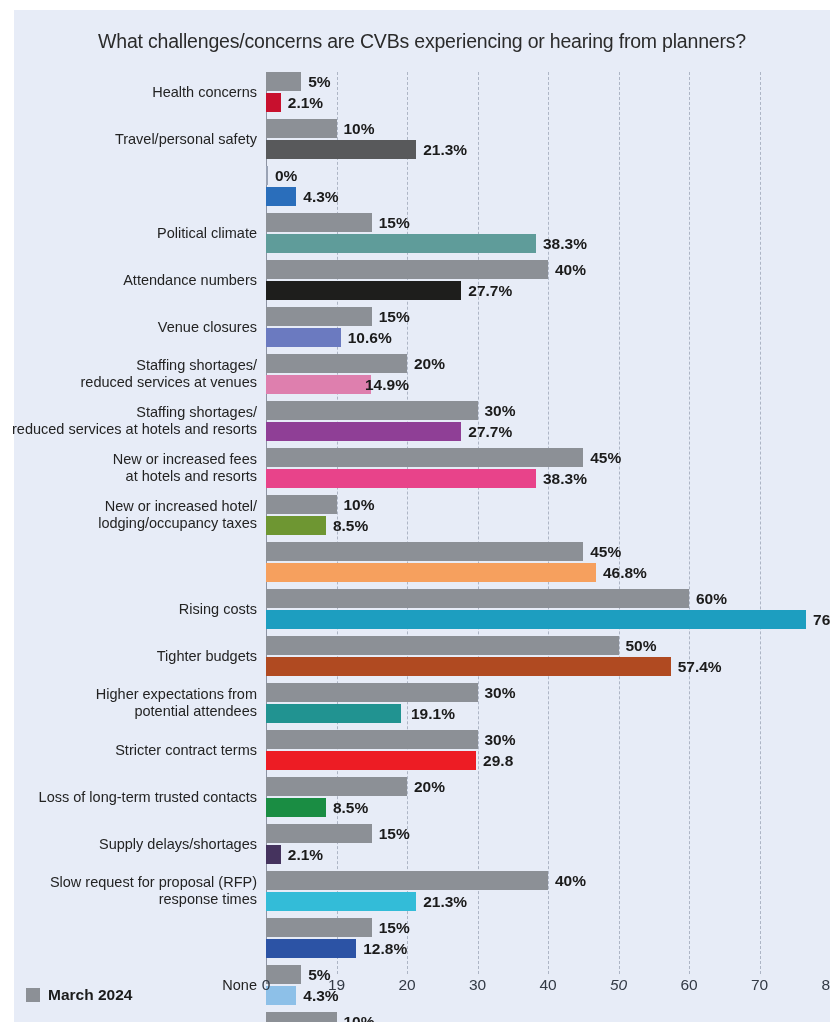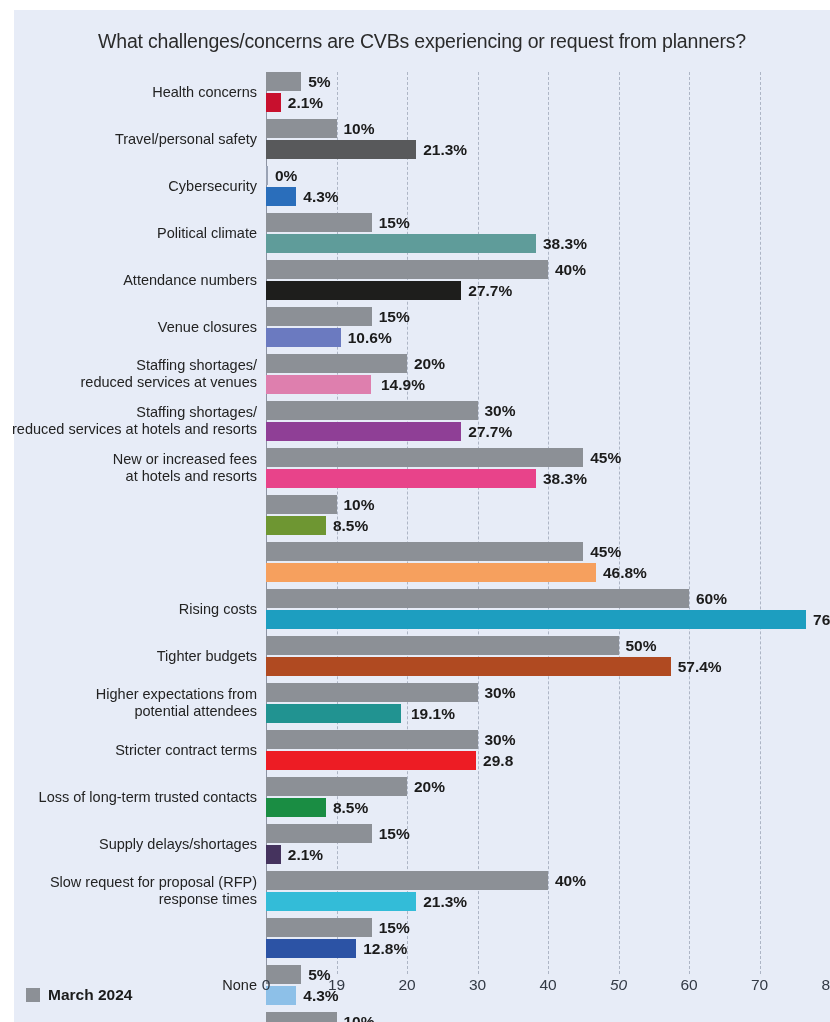--- a/index.html
+++ b/index.html
@@ -141,21 +141,21 @@
     font-size: 15.5px;
     font-weight: bold;
     color: #1b1b1b;
   }
 </style>
 </head>
 <body>
 
 <div id="chart-root">
 
-  <div id="chart-title">What challenges/concerns are CVBs experiencing or request from planners?</div>
+  <div id="chart-title">What challenges/concerns are CVBs experiencing or hearing from planners?</div>
 
   <div id="plot">
     <div id="gridlayer">
         <div class="gridline axis0" style="left: 0px;"></div>
         <div class="gridline" style="left: 70.5px;"></div>
         <div class="gridline" style="left: 141px;"></div>
         <div class="gridline" style="left: 211.5px;"></div>
         <div class="gridline" style="left: 282px;"></div>
         <div class="gridline" style="left: 352.5px;"></div>
         <div class="gridline" style="left: 423px;"></div>
@@ -180,21 +180,20 @@
             <div class="bar" style="width: 70.5px; background: rgb(140, 144, 150);"></div>
             <span class="bar-val" style="left: 70.5px;">10%</span>
           </div>
           <div class="bar-wrap" style="margin-top: 2px;">
             <div class="bar" style="width: 150.165px; background: rgb(88, 89, 91);"></div>
             <span class="bar-val" style="left: 150.165px;">21.3%</span>
           </div>
         </div>
         <div class="row-gap"></div>
         <div class="row">
-          <div class="cat-label">Cybersecurity</div>
           <div class="bar-wrap">
             <div class="bar" style="width: 2px; background: rgb(154, 163, 181);"></div>
             <span class="bar-val" style="left: 2px;">0%</span>
           </div>
           <div class="bar-wrap" style="margin-top: 2px;">
             <div class="bar" style="width: 30.315px; background: rgb(42, 110, 187);"></div>
             <span class="bar-val" style="left: 30.315px;">4.3%</span>
           </div>
         </div>
         <div class="row-gap"></div>
@@ -236,21 +235,21 @@
         <div class="row-gap"></div>
         <div class="row">
           <div class="cat-label">Staffing shortages/
 reduced services at venues</div>
           <div class="bar-wrap">
             <div class="bar" style="width: 141px; background: rgb(140, 144, 150);"></div>
             <span class="bar-val" style="left: 141px;">20%</span>
           </div>
           <div class="bar-wrap" style="margin-top: 2px;">
             <div class="bar" style="width: 105.045px; background: rgb(222, 127, 174);"></div>
-            <span class="bar-val" style="left: 108px;">14.9%</span>
+            <span class="bar-val" style="left: 92px;">14.9%</span>
           </div>
         </div>
         <div class="row-gap"></div>
         <div class="row">
           <div class="cat-label">Staffing shortages/
 reduced services at hotels and resorts</div>
           <div class="bar-wrap">
             <div class="bar" style="width: 211.5px; background: rgb(140, 144, 150);"></div>
             <span class="bar-val" style="left: 211.5px;">30%</span>
           </div>
@@ -267,20 +266,22 @@
             <div class="bar" style="width: 317.25px; background: rgb(140, 144, 150);"></div>
             <span class="bar-val" style="left: 317.25px;">45%</span>
           </div>
           <div class="bar-wrap" style="margin-top: 2px;">
             <div class="bar" style="width: 270.015px; background: rgb(232, 67, 138);"></div>
             <span class="bar-val" style="left: 270.015px;">38.3%</span>
           </div>
         </div>
         <div class="row-gap"></div>
         <div class="row">
+          <div class="cat-label">New or increased hotel/
+lodging/occupancy taxes</div>
           <div class="bar-wrap">
             <div class="bar" style="width: 70.5px; background: rgb(140, 144, 150);"></div>
             <span class="bar-val" style="left: 70.5px;">10%</span>
           </div>
           <div class="bar-wrap" style="margin-top: 2px;">
             <div class="bar" style="width: 59.925px; background: rgb(110, 150, 50);"></div>
             <span class="bar-val" style="left: 59.925px;">8.5%</span>
           </div>
         </div>
         <div class="row-gap"></div>

